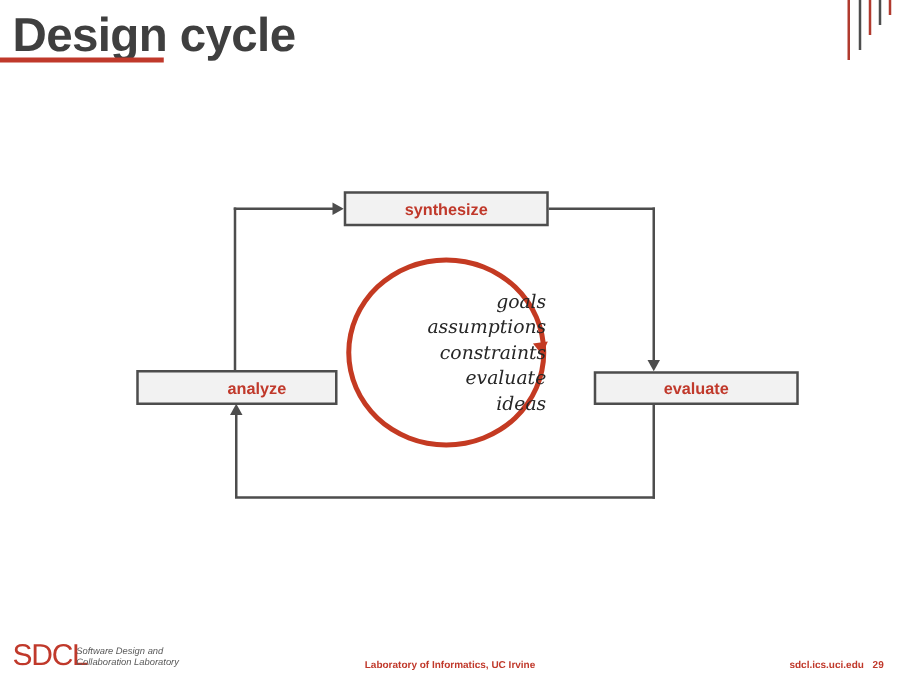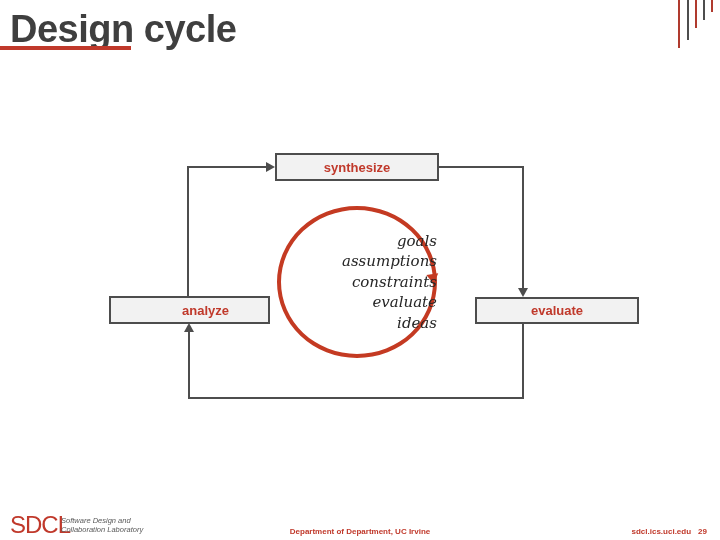--- a/index.html
+++ b/index.html
@@ -132,18 +132,18 @@
     <div class="node node-evaluate">
       <span>evaluate</span>
     </div>
   </div>
 
   <div class="footer-logo">SDCL</div>
   <div class="footer-org">
     <div>Software Design and</div>
     <div>Collaboration Laboratory</div>
   </div>
-  <div class="footer-dept">Department of Department, UC Irvine</div>
+  <div class="footer-dept">Laboratory of Informatics, UC Irvine</div>
   <div class="footer-right">
     <span>sdcl.ics.uci.edu</span><span class="pagenum">29</span>
   </div>
 
 </div>
 
 </body></html>

